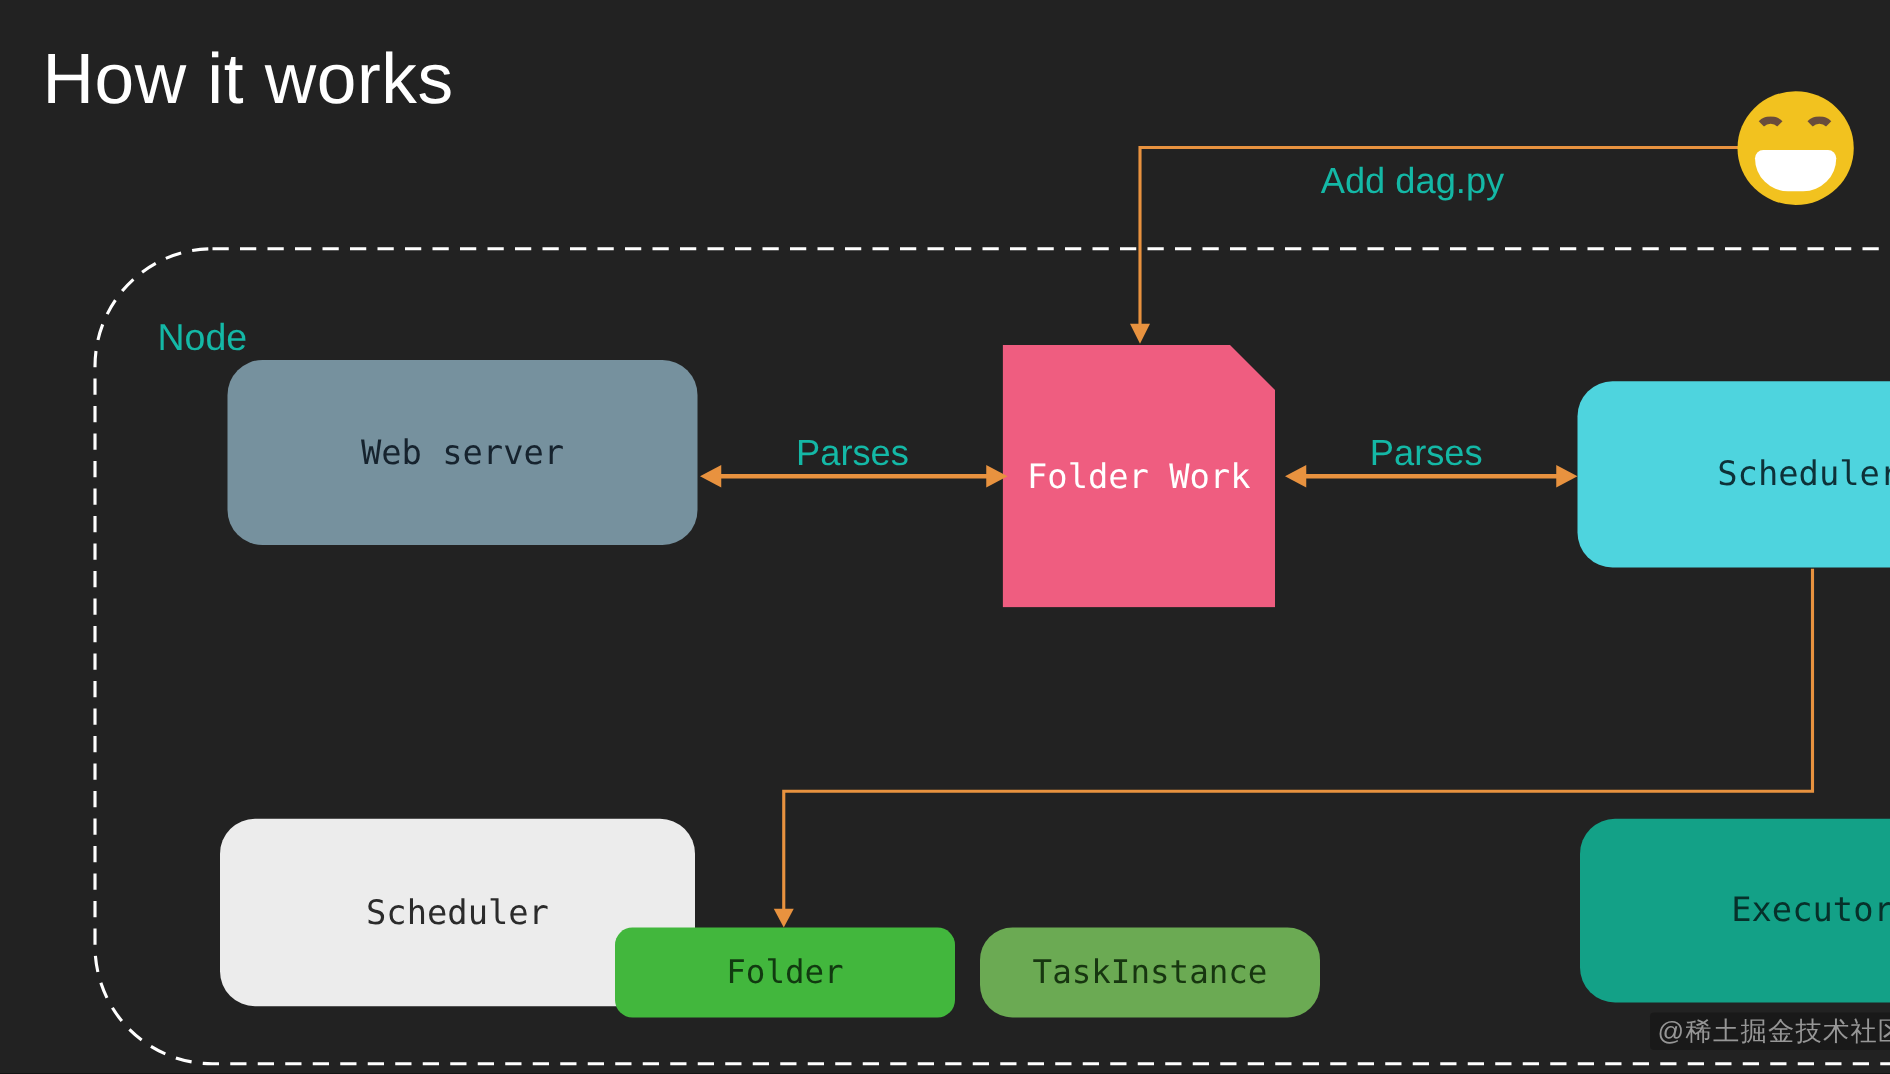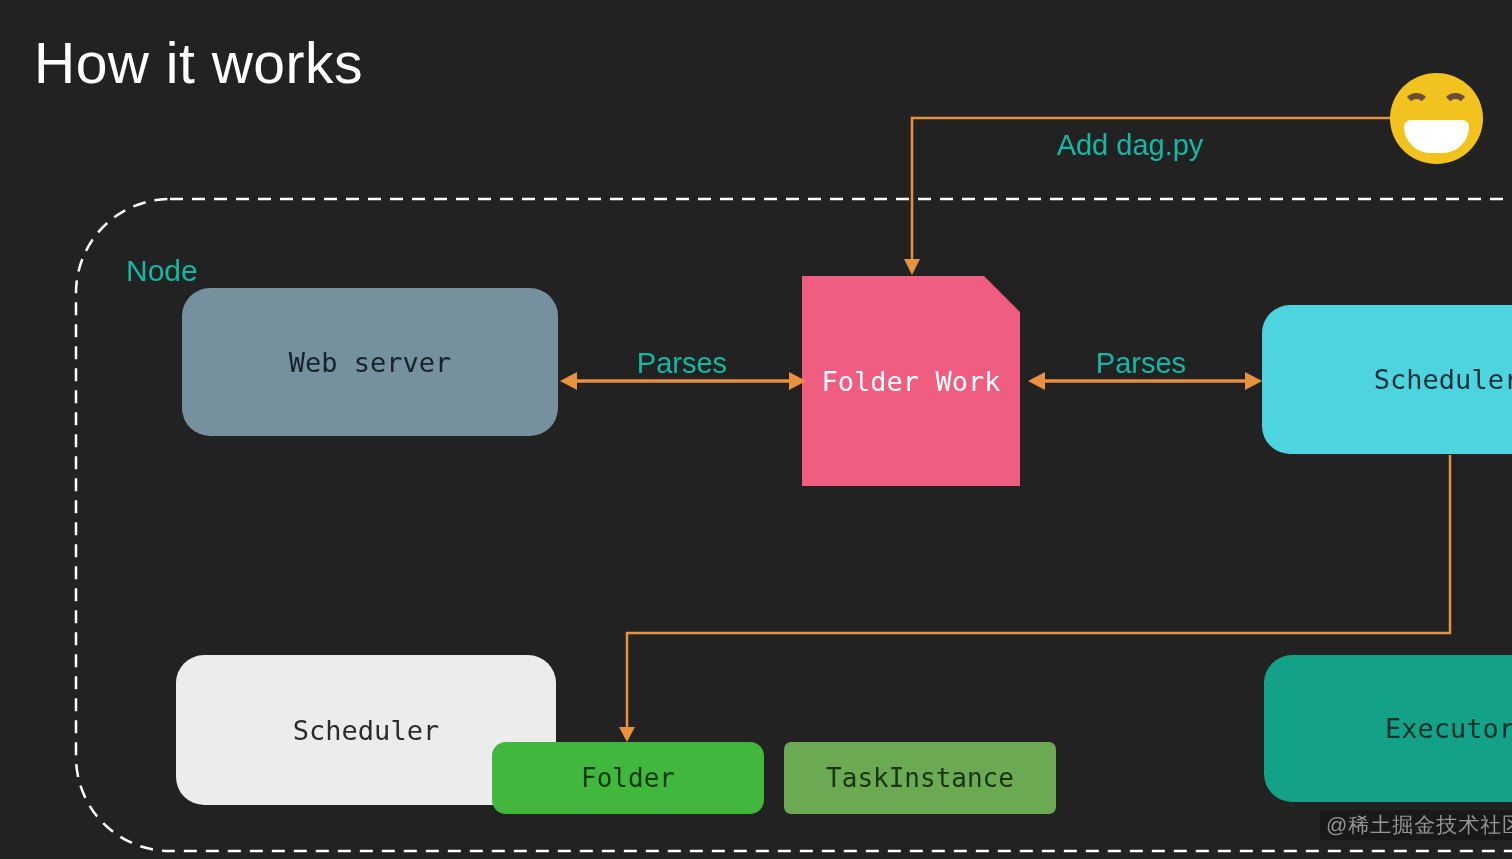--- a/index.html
+++ b/index.html
@@ -28,21 +28,21 @@
 
   .box {
     position:absolute; display:flex; align-items:center; justify-content:center;
     font-family:"DejaVu Sans Mono", monospace;
     font-size:27px; z-index:2;
   }
   .box-web-server   { left:182px;  top:288px; width:376px; height:148px; border-radius:28px; }
   .box-scheduler    { left:1262px; top:305px; width:370px; height:149px; border-radius:28px; }
   .box-metastore    { left:176px;  top:655px; width:380px; height:150px; border-radius:28px; z-index:1; }
   .box-dagrun       { left:492px;  top:742px; width:272px; height:72px;  border-radius:14px; font-size:26px; z-index:3; }
-  .box-taskinstance { left:784px;  top:742px; width:272px; height:72px;  border-radius:7px; font-size:26px; z-index:3; }
+  .box-taskinstance { left:784px;  top:742px; width:272px; height:72px;  border-radius:26px; font-size:26px; z-index:3; }
   .box-executor     { left:1264px; top:655px; width:372px; height:147px; border-radius:28px; }
   .box-folder-dags  {
     left:802px; top:276px; width:218px; height:210px; font-size:27px;
     clip-path:polygon(0 0, calc(100% - 36px) 0, 100% 36px, 100% 100%, 0 100%);
   }
 
   .connector-layer {
     position:absolute; left:0; top:0; width:1512px; height:859px;
     z-index:4; pointer-events:none;
   }

